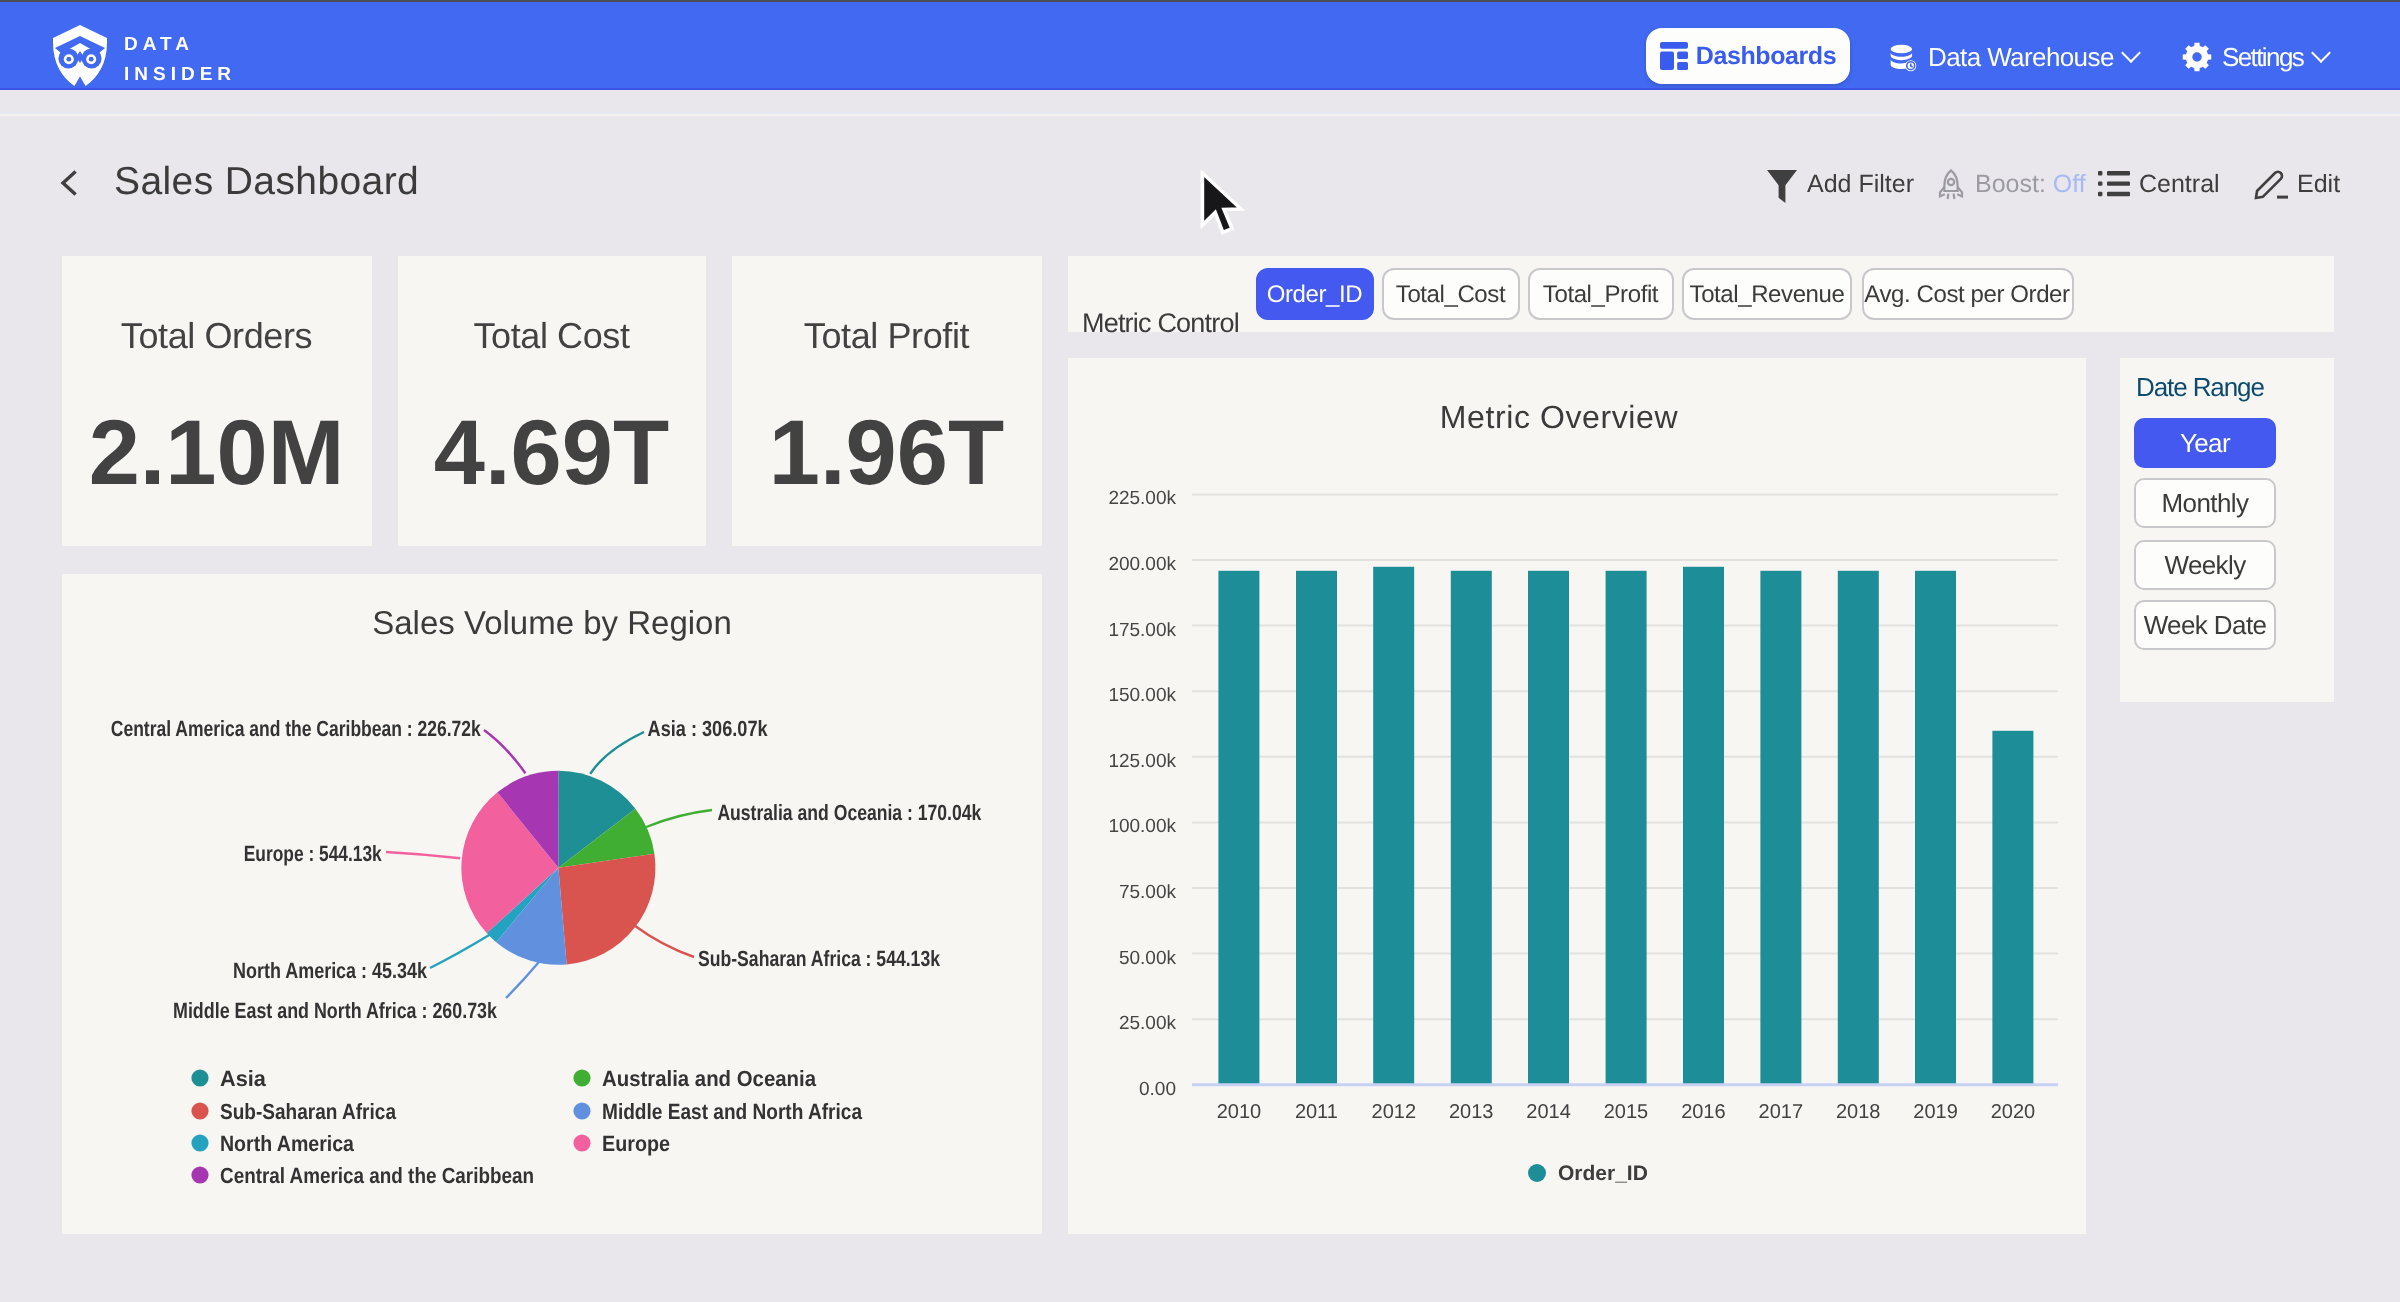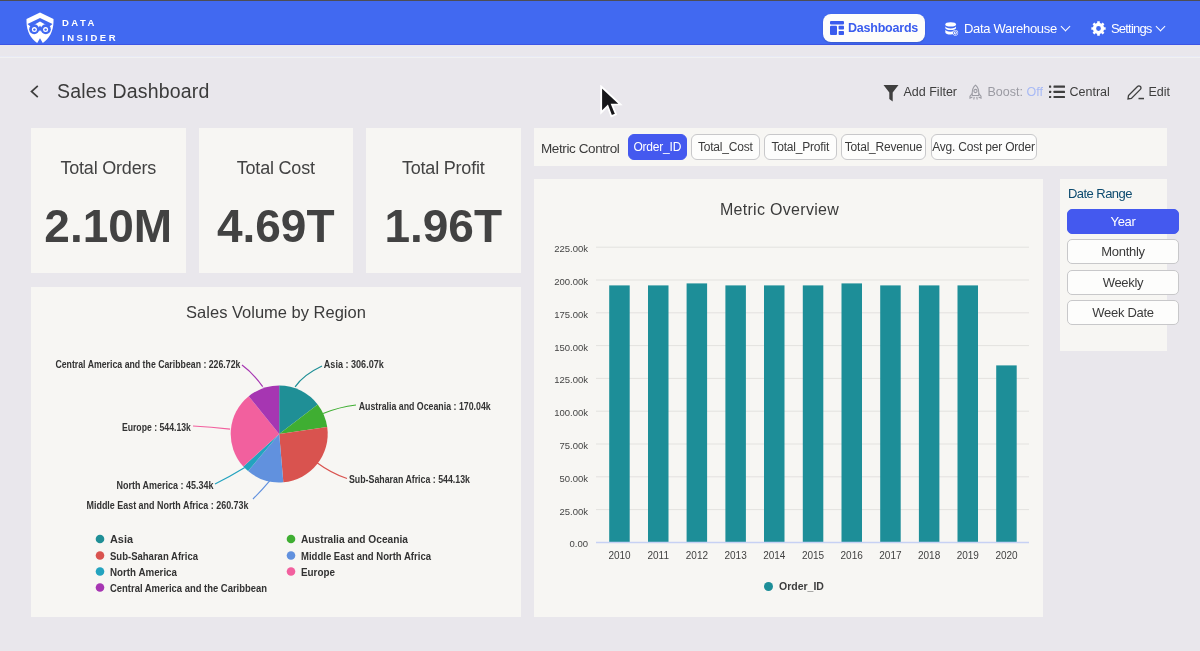--- a/index.html
+++ b/index.html
@@ -14,28 +14,28 @@
 .chev{width:7px;height:7px;margin-top:-4px;border-right:1.5px solid #fff;border-bottom:1.5px solid #fff;transform:rotate(45deg)}
 #backarrow{position:absolute;left:30px;top:85px}
 #ptitle{position:absolute;left:57px;top:80px;font-size:19.5px;color:#3b3b3b;letter-spacing:.2px}
 .hact{position:absolute;top:83px;height:17px;display:flex;align-items:center;gap:4.5px;font-size:12.5px;color:#3d3d3d;font-weight:400;white-space:nowrap}
 .kpi{position:absolute;top:128px;width:154.5px;height:145px;background:#f7f6f3}
 .kpi .lab{position:absolute;top:30px;left:0;width:100%;text-align:center;font-size:18px;color:#424242;letter-spacing:-0.2px}
 .kpi .val{position:absolute;top:71px;left:0;width:100%;text-align:center;font-size:46px;color:#424242;font-weight:700;letter-spacing:0px}
 #piecard{position:absolute;left:31px;top:287px;width:490px;height:330px;background:#f7f6f3}
 #pietitle{position:absolute;left:31px;top:303px;width:490px;text-align:center;font-size:16.5px;color:#3b3b3b}
 #metricbar{position:absolute;left:534px;top:128px;width:633px;height:38px;background:#f7f6f3}
-#metricbar .mlabel{position:absolute;left:7px;top:13px;font-size:13.5px;color:#3b3b3b;letter-spacing:-0.4px}
+#metricbar .mlabel{position:absolute;left:7px;top:26px;font-size:13.5px;color:#3b3b3b;letter-spacing:-0.4px}
 .mbtn{position:absolute;top:6px;height:26px;border-radius:6px;border:1px solid #c8c8ca;background:#fdfdfc;color:#3b3b3b;font-size:12px;letter-spacing:-0.2px;display:flex;align-items:center;justify-content:center;white-space:nowrap}
 .mbtn.sel{background:#4459ef;border-color:#4459ef;color:#fff}
 #chartcard{position:absolute;left:534px;top:179px;width:509px;height:438px;background:#f7f6f3}
 #charttitle{position:absolute;left:0;top:21.5px;width:491px;text-align:center;font-size:16px;color:#3b3b3b;letter-spacing:0.3px}
 #datecard{position:absolute;left:1060px;top:179px;width:107px;height:172px;background:#f7f6f3}
 #datecard .dlabel{position:absolute;left:8px;top:7px;font-size:13px;letter-spacing:-0.55px;color:#0c4a6e}
-.dbtn{position:absolute;left:7px;width:112px;height:25px;border-radius:5px;border:1px solid #c8c8ca;background:#fdfdfc;color:#3b3b3b;font-size:13px;letter-spacing:-0.3px;display:flex;align-items:center;justify-content:center}
+.dbtn{position:absolute;left:7px;width:71px;height:25px;border-radius:5px;border:1px solid #c8c8ca;background:#fdfdfc;color:#3b3b3b;font-size:13px;letter-spacing:-0.3px;display:flex;align-items:center;justify-content:center}
 .dbtn.sel{background:#4459ef;border-color:#4459ef;color:#fff}
 </style>
 </head>
 <body>
 <div id="navbar">
   <svg class="abs" style="left:26px;top:11px" width="28" height="32" viewBox="0 0 28 32">
     <path fill="#fff" d="M14 0.5 L27.5 7 L27.5 9.5 C27.5 19.5 23 26.8 16.8 31 L14 26.3 L11.2 31 C5 26.8 0.5 19.5 0.5 9.5 L0.5 7 Z"></path>
     <path fill="#4169f1" d="M14 6 L26.5 12 L23.2 14.8 L14 9.5 L4.8 14.8 L1.5 12 Z"></path>
     <circle cx="8.2" cy="17.2" r="5" fill="#4169f1"></circle>
     <circle cx="19.8" cy="17.2" r="5" fill="#4169f1"></circle>

